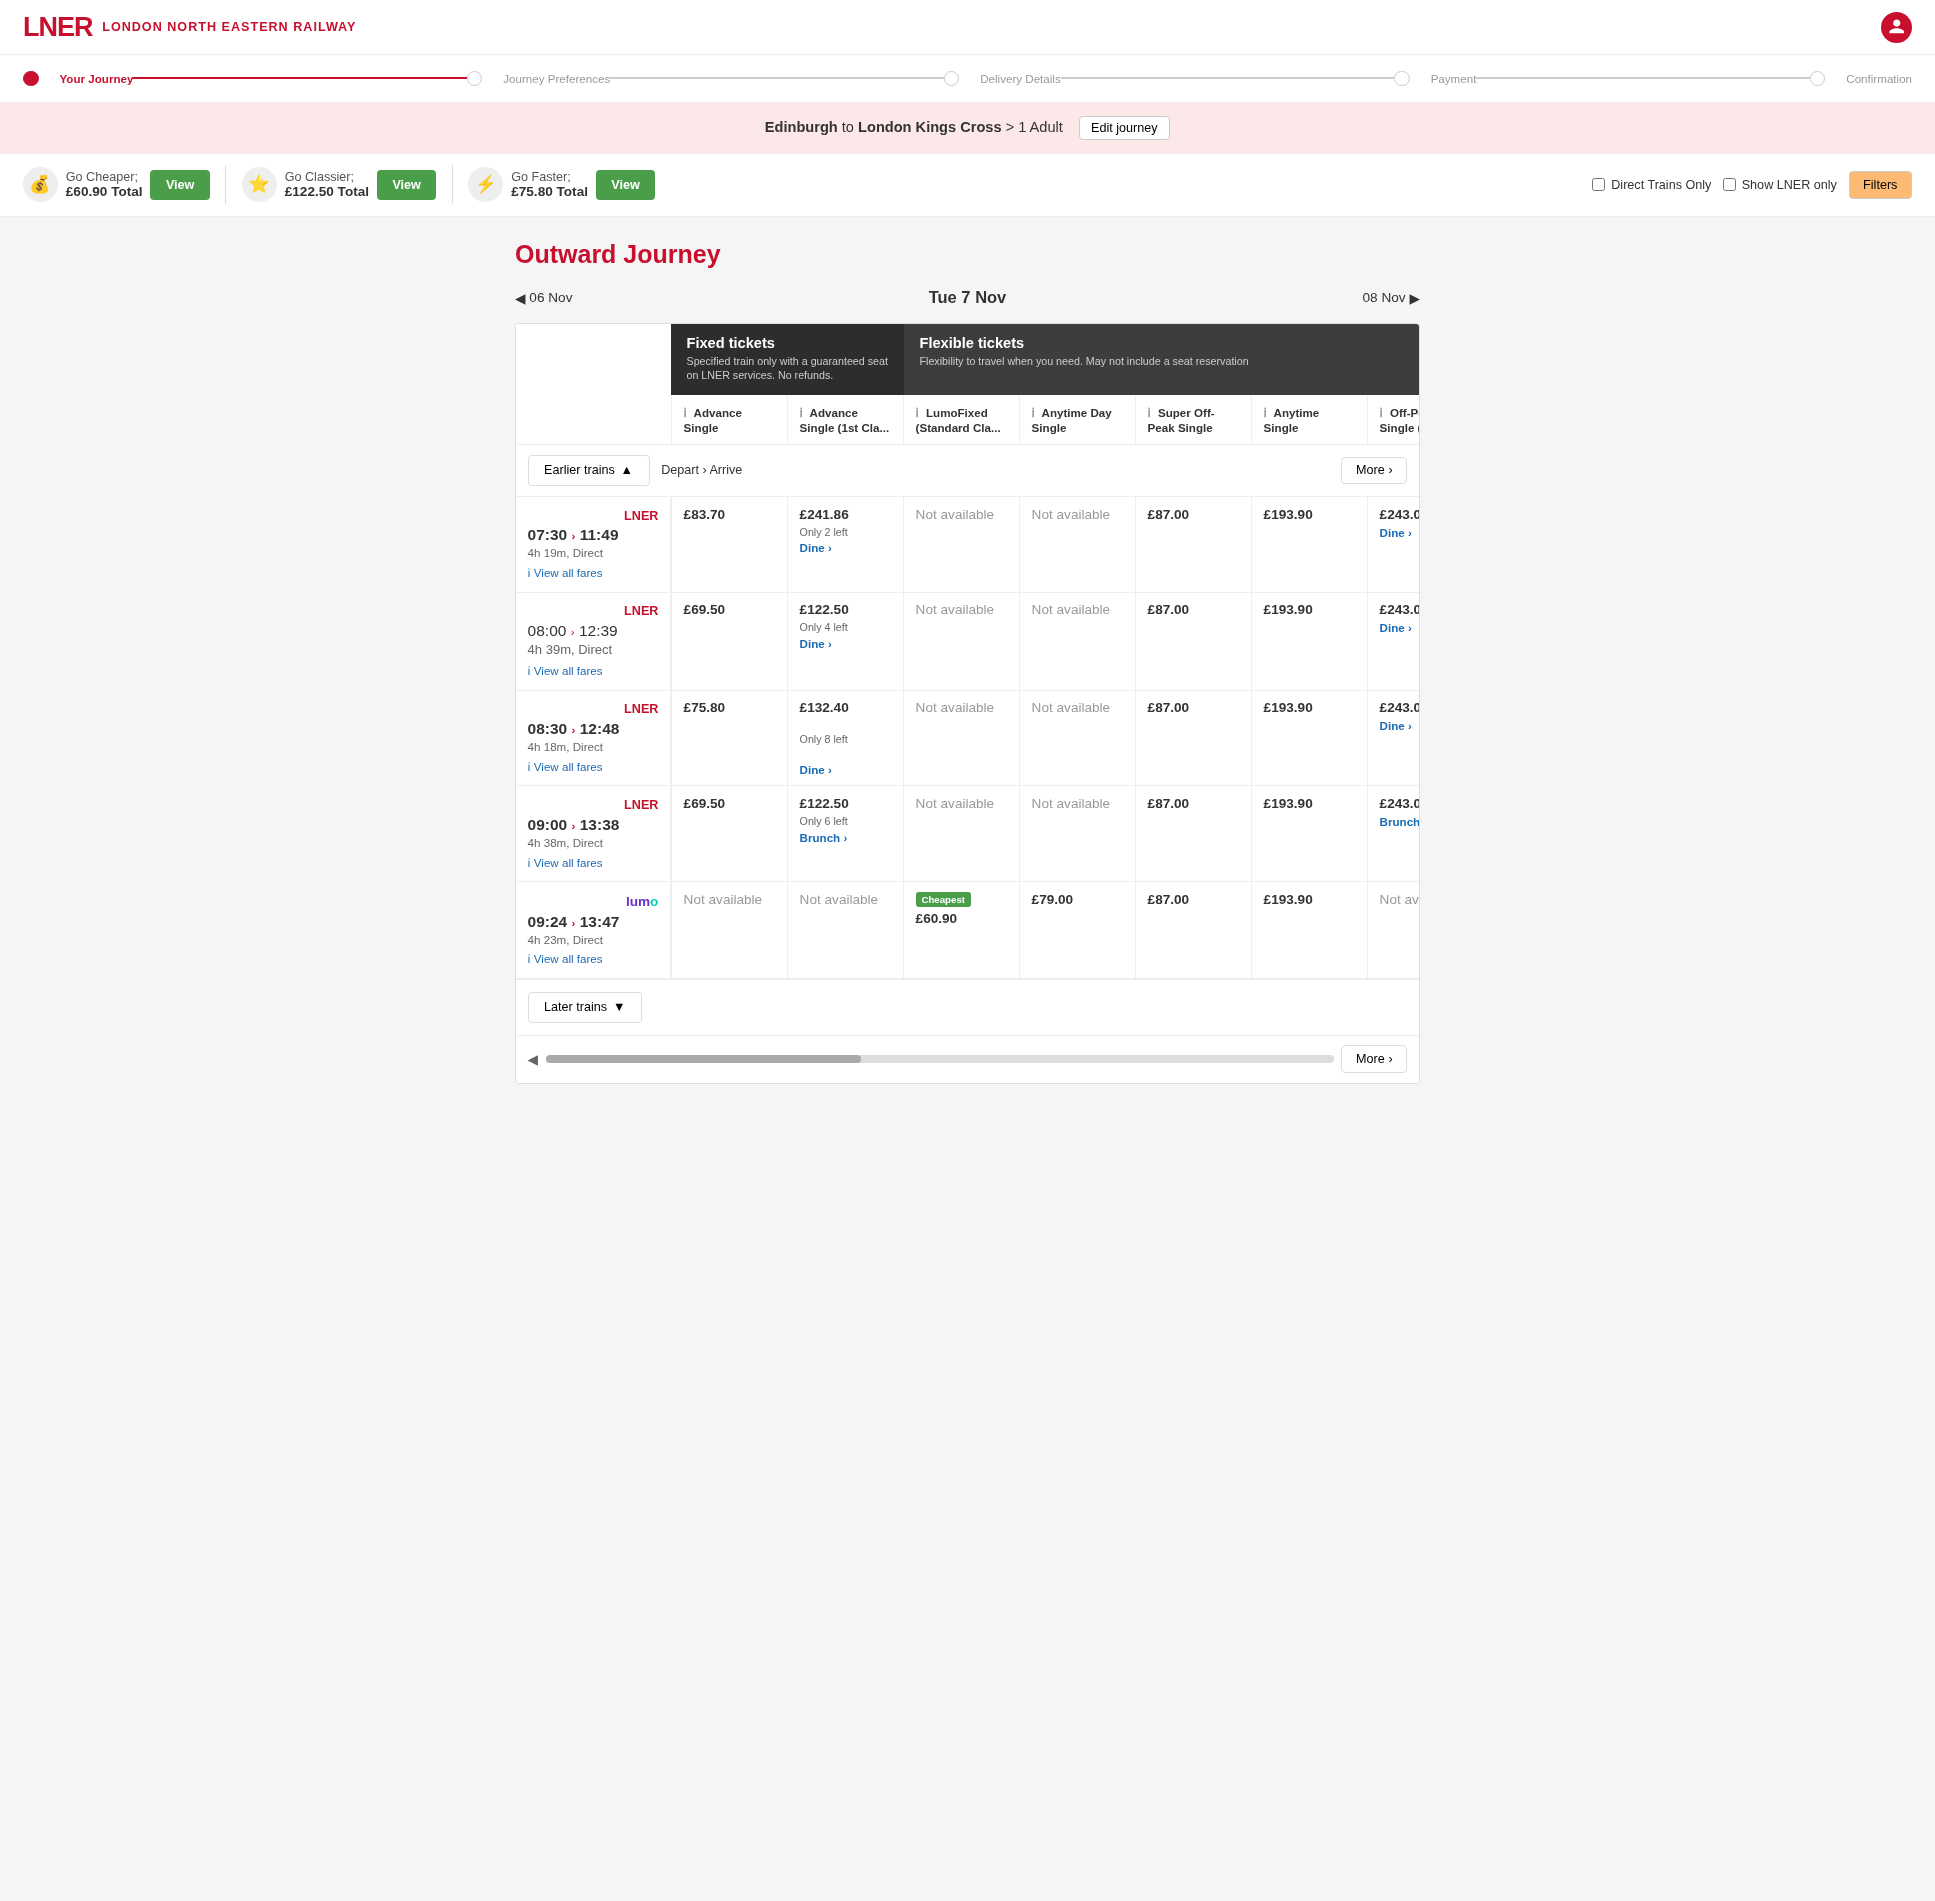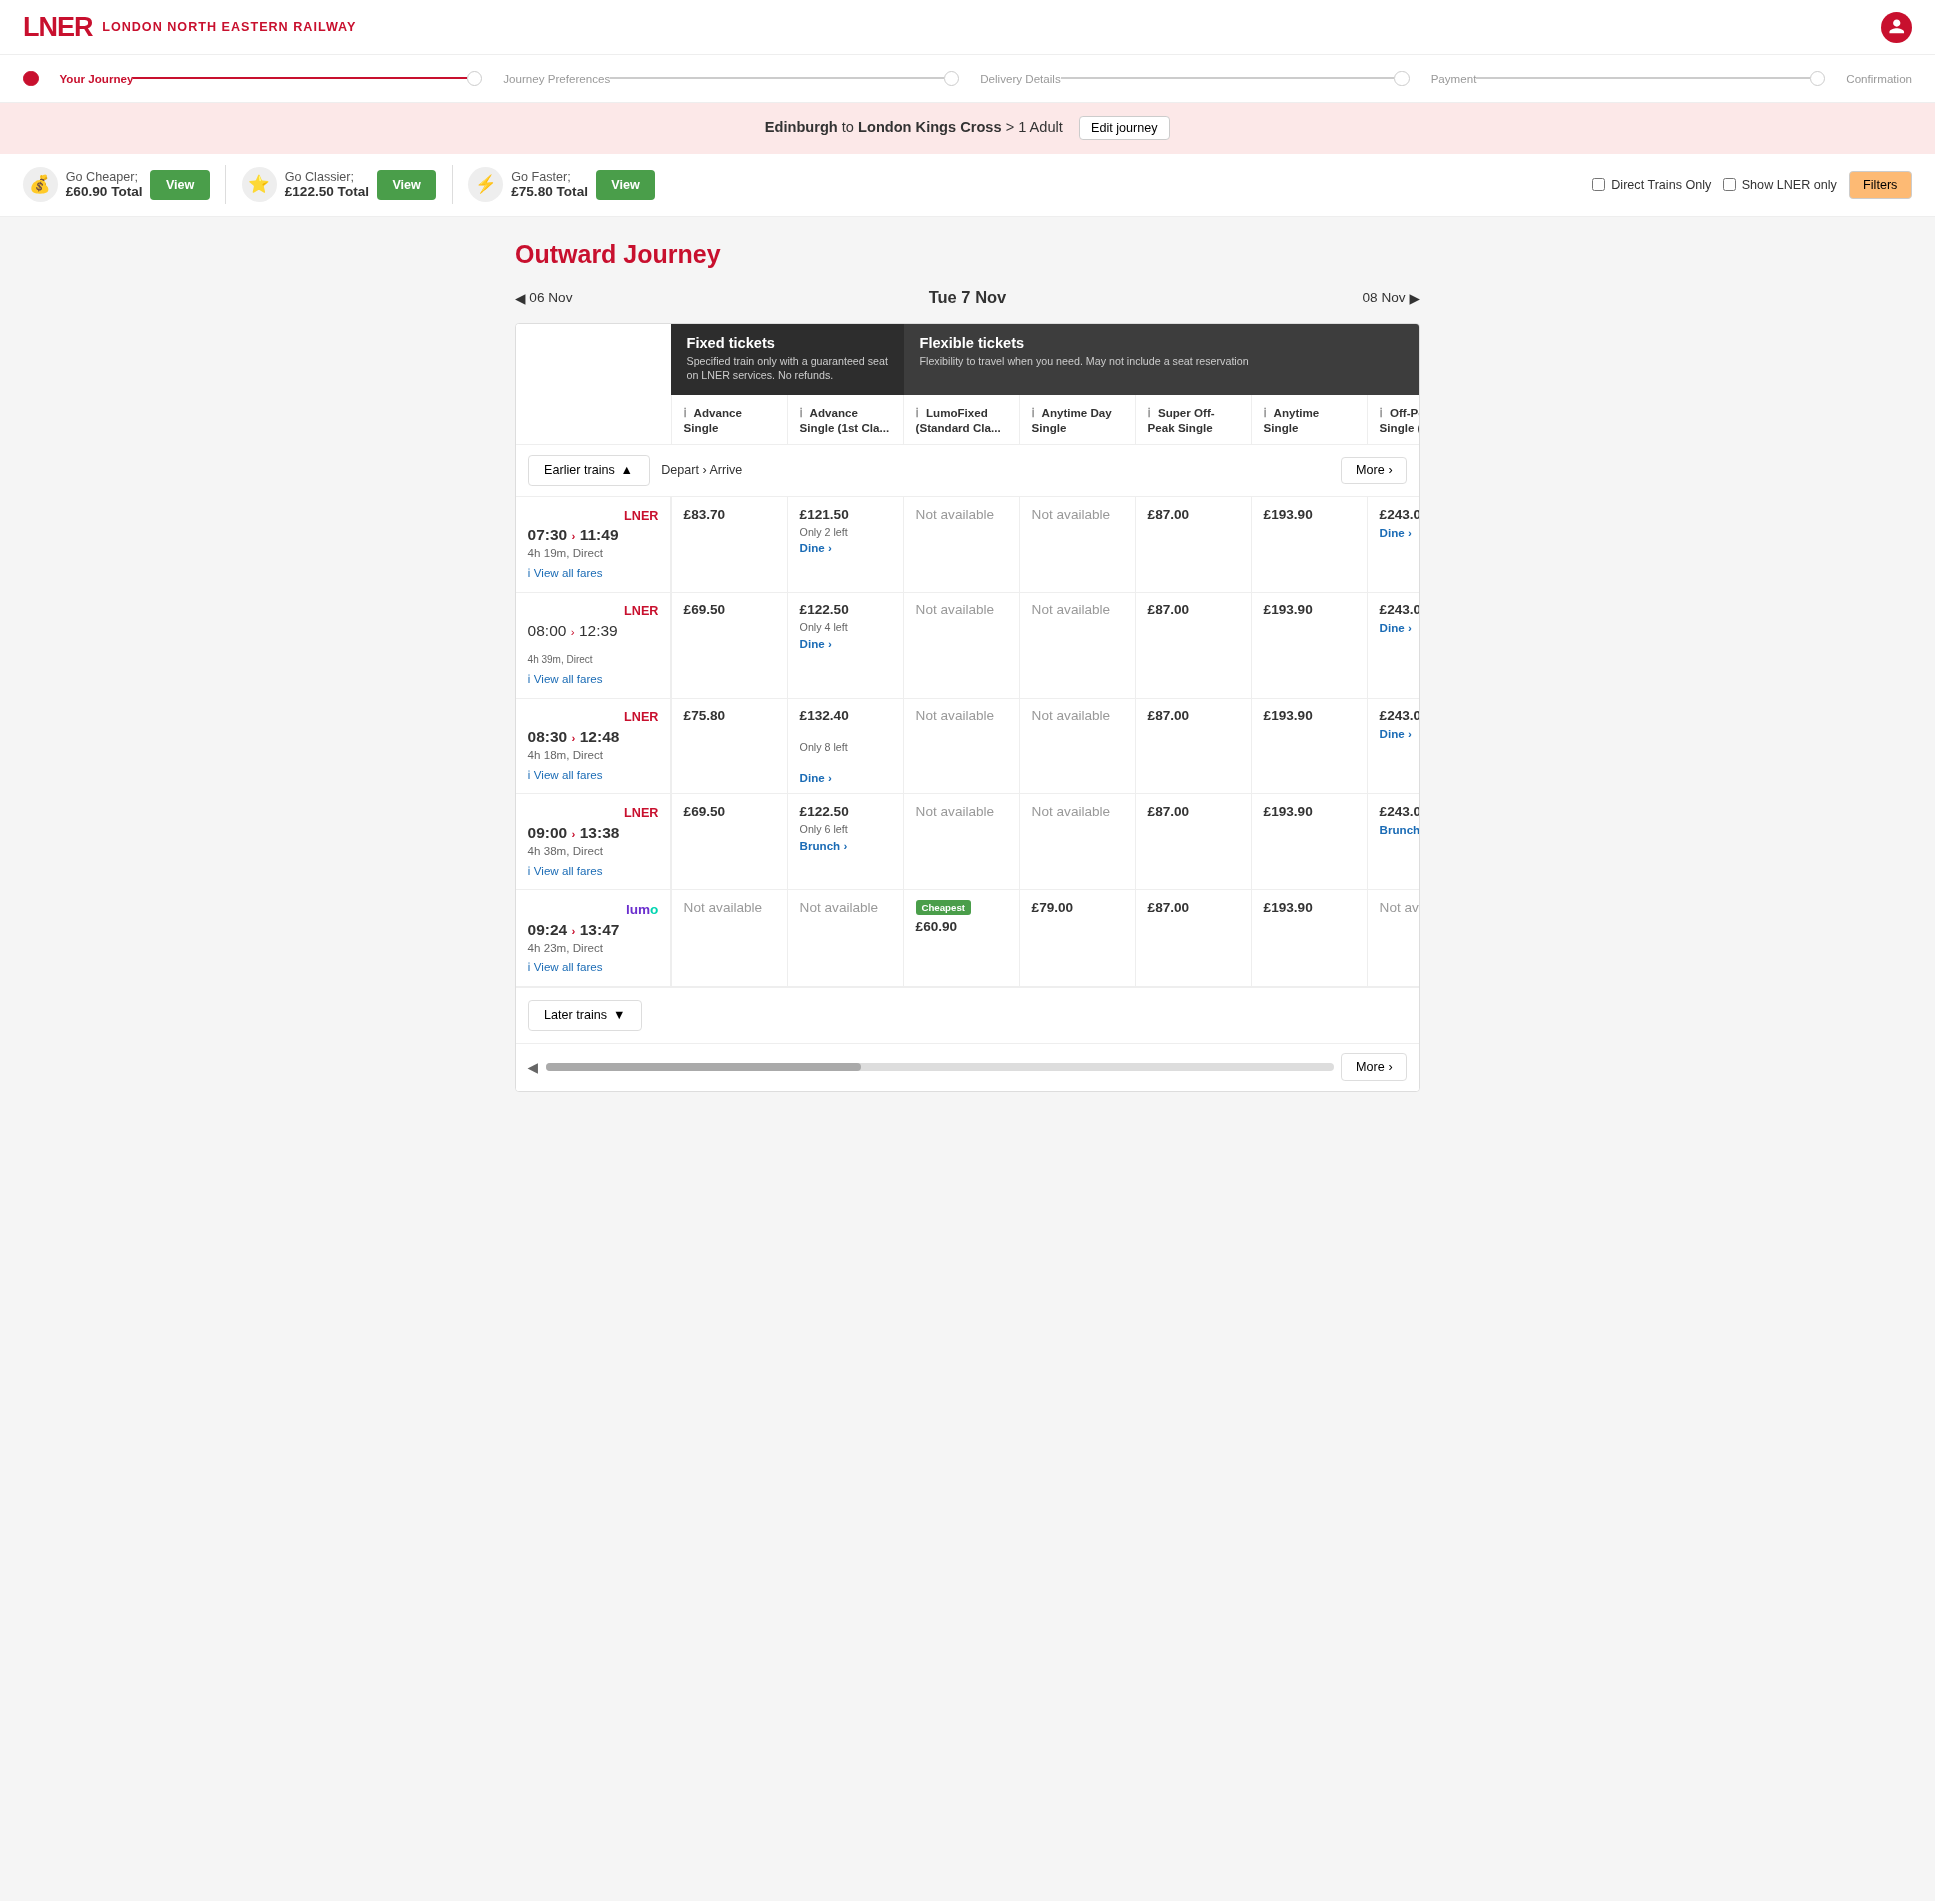--- a/index.html
+++ b/index.html
@@ -238,42 +238,42 @@
           <div style="padding: 11.6px; border-right: 1px solid rgb(238, 238, 238);">
             <div style="font-weight: 900; font-size: 12.6px; text-align: right; margin-bottom: 3.9px;"><span style="color:#c8102e;font-weight:900;">LNER</span></div>
             <div style="font-size: 15.5px; font-weight: 700;">07:30 <span style="color:#c8102e;font-size:11.6px;">›</span> 11:49</div>
             <div style="font-size: 11.6px; color: rgb(102, 102, 102); margin-top: 1.9px;">4h 19m, Direct</div>
             <div style="font-size: 11.6px; color: rgb(26, 107, 181); cursor: pointer; margin-top: 5.8px;">ℹ View all fares</div>
           </div>
           <div style="padding: 9.7px 11.6px; border-left: 1px solid rgb(238, 238, 238); font-size: 13.6px; font-weight: 600; display: flex; flex-direction: column; justify-content: flex-start; gap: 3.9px;">
             <span>£83.70</span>
           </div>
           <div style="padding: 9.7px 11.6px; border-left: 1px solid rgb(238, 238, 238); font-size: 13.6px; font-weight: 600; display: flex; flex-direction: column; justify-content: flex-start; gap: 3.9px;">
-            <span>£121.50</span>
+            <span>£241.86</span>
             <span style="font-size: 10.7px; color: rgb(102, 102, 102); font-weight: 400;">Only 2 left</span>
             <span style="font-size: 11.6px; color: rgb(26, 107, 181); cursor: pointer;">Dine ›</span>
           </div>
           <div style="padding: 9.7px 11.6px; border-left: 1px solid rgb(238, 238, 238); font-size: 13.6px; font-weight: 400; display: flex; flex-direction: column; justify-content: flex-start; gap: 3.9px; color: rgb(153, 153, 153);">Not available</div>
           <div style="padding: 9.7px 11.6px; border-left: 1px solid rgb(238, 238, 238); font-size: 13.6px; font-weight: 400; display: flex; flex-direction: column; justify-content: flex-start; gap: 3.9px; color: rgb(153, 153, 153);">Not available</div>
           <div style="padding: 9.7px 11.6px; border-left: 1px solid rgb(238, 238, 238); font-size: 13.6px; font-weight: 600; display: flex; flex-direction: column; justify-content: flex-start; gap: 3.9px;">
             <span>£87.00</span>
           </div>
           <div style="padding: 9.7px 11.6px; border-left: 1px solid rgb(238, 238, 238); font-size: 13.6px; font-weight: 600; display: flex; flex-direction: column; justify-content: flex-start; gap: 3.9px;">
             <span>£193.90</span>
           </div>
           <div style="padding: 9.7px 11.6px; border-left: 1px solid rgb(238, 238, 238); font-size: 13.6px; font-weight: 600; display: flex; flex-direction: column; justify-content: flex-start; gap: 3.9px;">
             <span>£243.00</span>
             <span style="font-size: 11.6px; color: rgb(26, 107, 181); cursor: pointer;">Dine ›</span>
           </div>
         </div>
         <div style="display: grid; grid-template-columns: 155px repeat(8, 116px); border-bottom: 1px solid rgb(238, 238, 238); background: white;">
           <div style="padding: 11.6px; border-right: 1px solid rgb(238, 238, 238);">
             <div style="font-weight: 900; font-size: 12.6px; text-align: right; margin-bottom: 3.9px;"><span style="color:#c8102e;font-weight:900;">LNER</span></div>
             <div style="font-size: 15.5px; font-weight: 400;">08:00 <span style="color:#c8102e;font-size:11.6px;">›</span> 12:39</div>
-            <div style="font-size: 10px; color: rgb(102, 102, 102); margin-top: 14px;">4h 39m, Direct</div>
+            <div style="font-size: 13px; color: rgb(102, 102, 102); margin-top: 2px;">4h 39m, Direct</div>
             <div style="font-size: 11.6px; color: rgb(26, 107, 181); cursor: pointer; margin-top: 5.8px;">ℹ View all fares</div>
           </div>
           <div style="padding: 9.7px 11.6px; border-left: 1px solid rgb(238, 238, 238); font-size: 13.6px; font-weight: 600; display: flex; flex-direction: column; justify-content: flex-start; gap: 3.9px;">
             <span>£69.50</span>
           </div>
           <div style="padding: 9.7px 11.6px; border-left: 1px solid rgb(238, 238, 238); font-size: 13.6px; font-weight: 600; display: flex; flex-direction: column; justify-content: flex-start; gap: 3.9px;">
             <span>£122.50</span>
             <span style="font-size: 10.7px; color: rgb(102, 102, 102); font-weight: 400;">Only 4 left</span>
             <span style="font-size: 11.6px; color: rgb(26, 107, 181); cursor: pointer;">Dine ›</span>
           </div>

